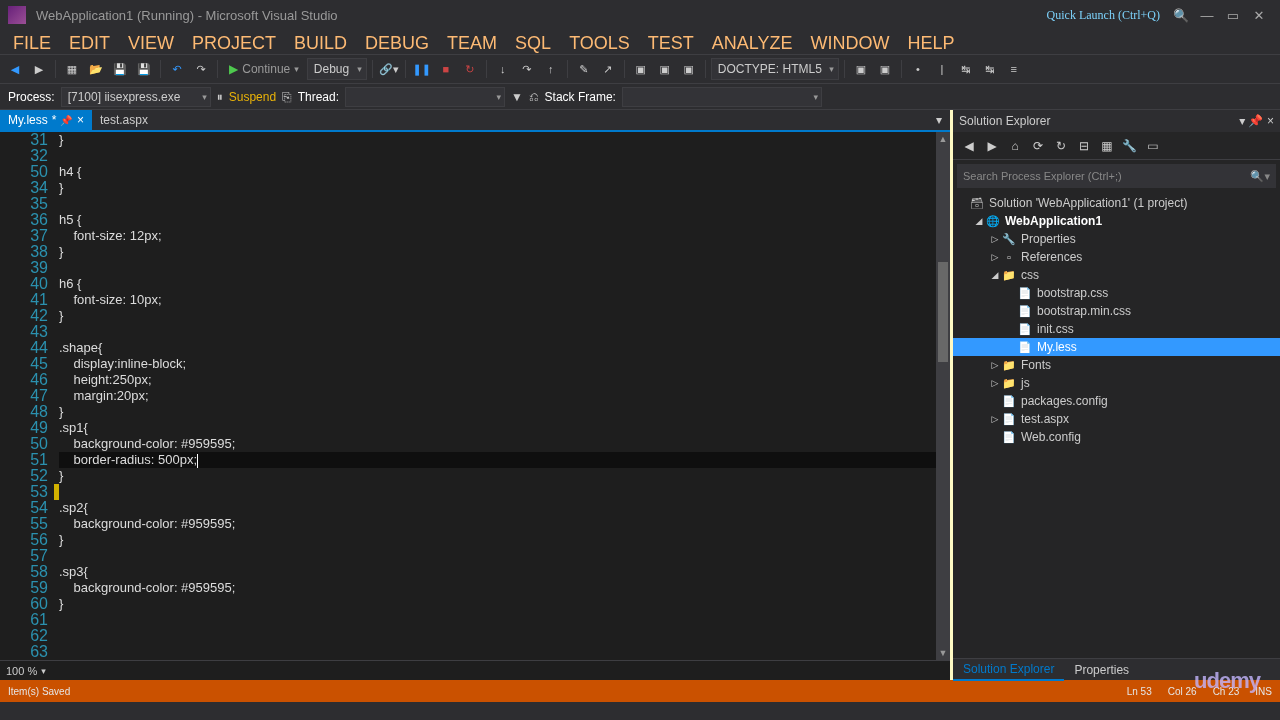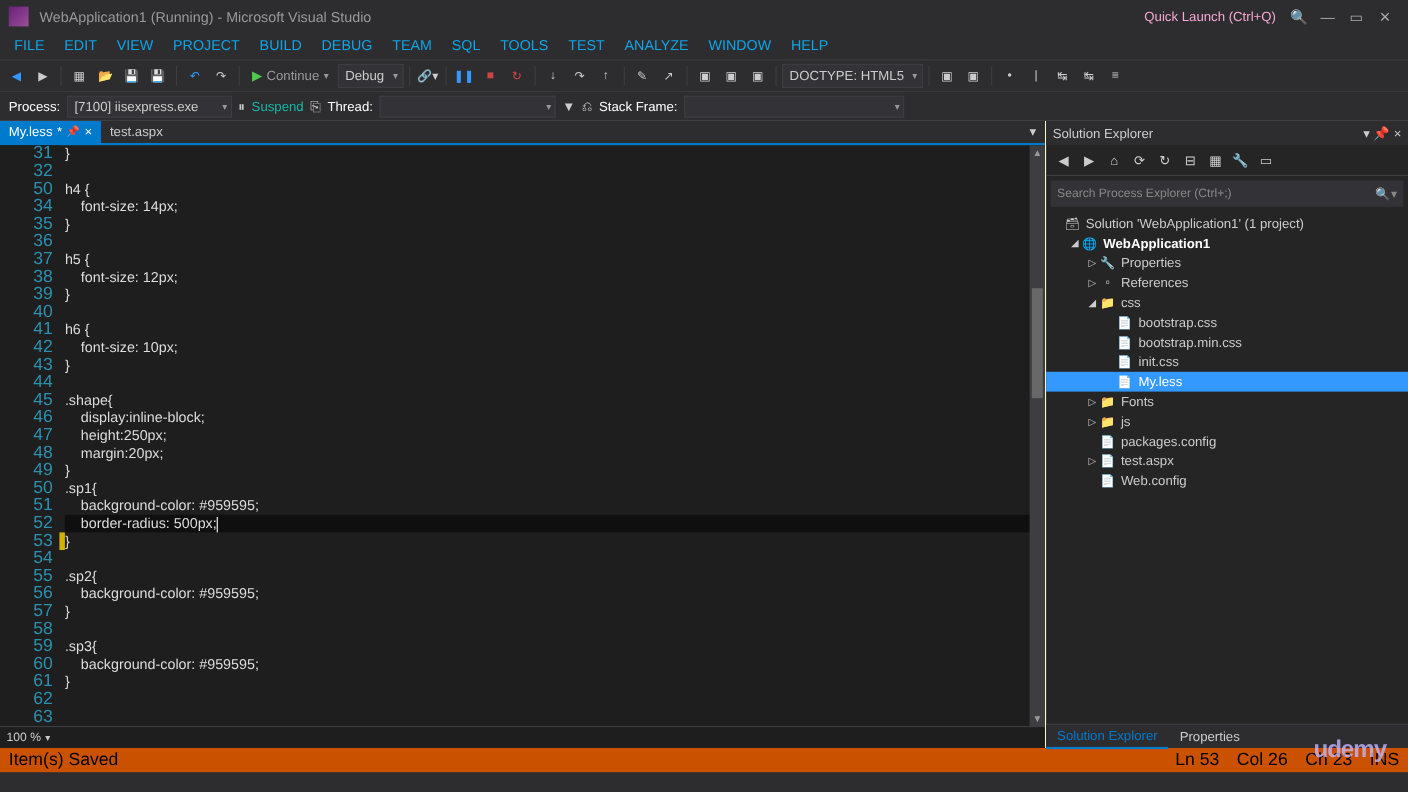--- a/index.html
+++ b/index.html
@@ -1,25 +1,25 @@
 <!DOCTYPE html>
 <html><head>
 <meta charset="utf-8">
 <style>
 * { margin:0; padding:0; box-sizing:border-box; font-family:"Segoe UI",Arial,sans-serif; }
 body { width:1280px; height:720px; background:#2d2d30; color:#ccc; overflow:hidden; font-size:12px; position:relative; }
 
 .titlebar { height:30px; background:#2d2d30; display:flex; align-items:center; padding:0 8px; }
 .titlebar .logo { width:18px; height:18px; background:linear-gradient(135deg,#68217a,#9b4f96); margin-right:10px; }
 .titlebar .title { color:#999; font-size:13px; flex:1; }
-.titlebar .ql { color:#f9a8d4; font-size:12px; margin-right:8px; }
+.titlebar .ql { color:#7dd3fc; font-size:12px; margin-right:8px;font-family:Liberation Serif, serif; }
 .titlebar .wbtn { width:26px; height:24px; display:flex; align-items:center; justify-content:center; color:#aaa; font-size:13px; }
 
 .menubar { height:24px; background:#2d2d30; display:flex; padding:0 4px; }
-.menubar .mitem { padding:3px 9px; color:#0ea5e9; font-size:13px; }
+.menubar .mitem { padding:3px 9px; color:#fdba74; font-size:18px; }
 
 .toolbar { height:30px; background:#2d2d30; border-top:1px solid #3e3e42; border-bottom:1px solid #3e3e42; display:flex; align-items:center; padding:0 4px; gap:2px; }
 .toolbar .tbtn { width:22px; height:22px; display:flex; align-items:center; justify-content:center; color:#ccc; font-size:11px; }
 .toolbar .tsep { width:1px; height:18px; background:#3e3e42; margin:0 3px; }
 .toolbar .continue { display:flex; align-items:center; gap:4px; padding:0 6px; font-size:12px; color:#999; }
 .toolbar .continue .play { color:#4ec94e; }
 .toolbar .dd { height:22px; background:#333337; border:1px solid #3e3e42; color:#ccc; padding:0 16px 0 6px; font-size:12px; display:flex; align-items:center; position:relative; min-width:60px;}
 .toolbar .dd:after { content:"▾"; position:absolute; right:4px; font-size:9px; color:#999;}
 
 .procbar { height:26px; background:#2d2d30; border-bottom:1px solid #3e3e42; display:flex; align-items:center; padding:0 8px; gap:6px; }
@@ -47,35 +47,35 @@
 .code { flex:1; color:#dcdcdc; }
 .line { height:16px; line-height:16px; white-space:pre; }
 .line.cur { background:#0f0f0f; }
 .cursor { display:inline-block; width:1px; height:14px; background:#fff; vertical-align:middle;}
 .sb { position:absolute; right:0; top:0; width:14px; height:100%; background:#3e3e42;}
 .sb .thumb { position:absolute; left:2px; width:10px; background:#686868; top:130px; height:100px;}
 .sb .ar { height:14px; display:flex; align-items:center; justify-content:center; color:#999; font-size:9px;}
 
 .zoombar { height:20px; background:#1e1e1e; display:flex; align-items:center; padding:0 6px; gap:4px; font-size:11px; color:#ccc; border-top:1px solid #3e3e42;}
 
-.sidebar { width:330px; background:#252526; border-left:1px solid #fef9c3; display:flex; flex-direction:column; }
+.sidebar { width:330px; background:#252526; border-left:3px solid #fef9c3; display:flex; flex-direction:column; }
 .sidebar .hdr { height:22px; background:#2d2d30; display:flex; align-items:center; padding:0 6px; font-size:12px; justify-content:space-between;}
 .sidebar .tb { height:28px; display:flex; align-items:center; gap:3px; padding:0 6px; border-bottom:1px solid #3e3e42;}
 .sidebar .tb .b { width:20px; height:20px; display:flex; align-items:center; justify-content:center; font-size:12px; color:#ccc;}
 .sidebar .search { height:24px; background:#333337; margin:4px; display:flex; align-items:center; padding:0 6px; font-size:11px; color:#888; justify-content:space-between;}
 .tree { flex:1; overflow:auto; font-size:12px; padding:2px 0;}
 .tnode { display:flex; align-items:center; height:18px; padding-right:4px; }
 .tnode .ar { width:12px; text-align:center; font-size:9px; color:#ccc;}
 .tnode .ic { width:16px; height:16px; margin-right:4px; display:flex; align-items:center; justify-content:center; font-size:11px;}
 .tnode.sel { background:#3399ff; color:#fff;}
 .sidebar .panelbar { height:22px; background:#2d2d30; border-top:1px solid #3e3e42; display:flex; align-items:center; }
 .panelbar .pt { padding:3px 10px; font-size:12px; }
 .panelbar .pt.active { color:#007acc; border-bottom:2px solid #007acc;}
 
-.statusbar { height:22px; background:#ca5100; display:flex; align-items:center; padding:0 8px; font-size:16px; color:#000000; justify-content:space-between;}
+.statusbar { height:22px; background:#ca5100; display:flex; align-items:center; padding:0 8px; font-size:10px; color:#e5e5e5; justify-content:space-between;}
 .statusbar .r { display:flex; gap:16px;}
 
 .watermark { position:absolute; right:20px; bottom:26px; color:#c4b5fd; font-size:22px; font-weight:bold; font-family:Arial; letter-spacing:-1px; opacity:.8;}
 </style>
 </head>
 <body>
 
 <div class="titlebar">
   <div class="logo"></div>
   <div class="title">WebApplication1 (Running) - Microsoft Visual Studio</div>
@@ -147,21 +147,21 @@
   <div class="tbtn">|</div>
   <div class="tbtn">↹</div>
   <div class="tbtn">↹</div>
   <div class="tbtn">≡</div>
 </div>
 
 <div class="procbar">
   <span class="lbl">Process:</span>
   <div class="dd">[7100] iisexpress.exe</div>
   <div class="tbtn">⏸</div>
-  <span class="lbl" style="color:#14b8a6">Suspend</span>
+  <span class="lbl" style="color:#eab308">Suspend</span>
   <div class="tbtn">⎘</div>
   <span class="lbl">Thread:</span>
   <div class="dd" style="min-width:160px"></div>
   <div class="tbtn">▼</div>
   <div class="tbtn">⎌</div>
   <span class="lbl">Stack Frame:</span>
   <div class="dd" style="min-width:200px"></div>
 </div>
 
 <div class="main">
@@ -247,21 +247,20 @@
           <div></div>
           <div></div>
           <div></div>
           <div></div>
           <div></div>
         </div>
       <div class="code" id="code">
           <div class="line">}</div>
           <div class="line"></div>
           <div class="line">h4 {</div>
-          <div class="line">    font-size: 14px;</div>
           <div class="line">}</div>
           <div class="line"></div>
           <div class="line">h5 {</div>
           <div class="line">    font-size: 12px;</div>
           <div class="line">}</div>
           <div class="line"></div>
           <div class="line">h6 {</div>
           <div class="line">    font-size: 10px;</div>
           <div class="line">}</div>
           <div class="line"></div>

